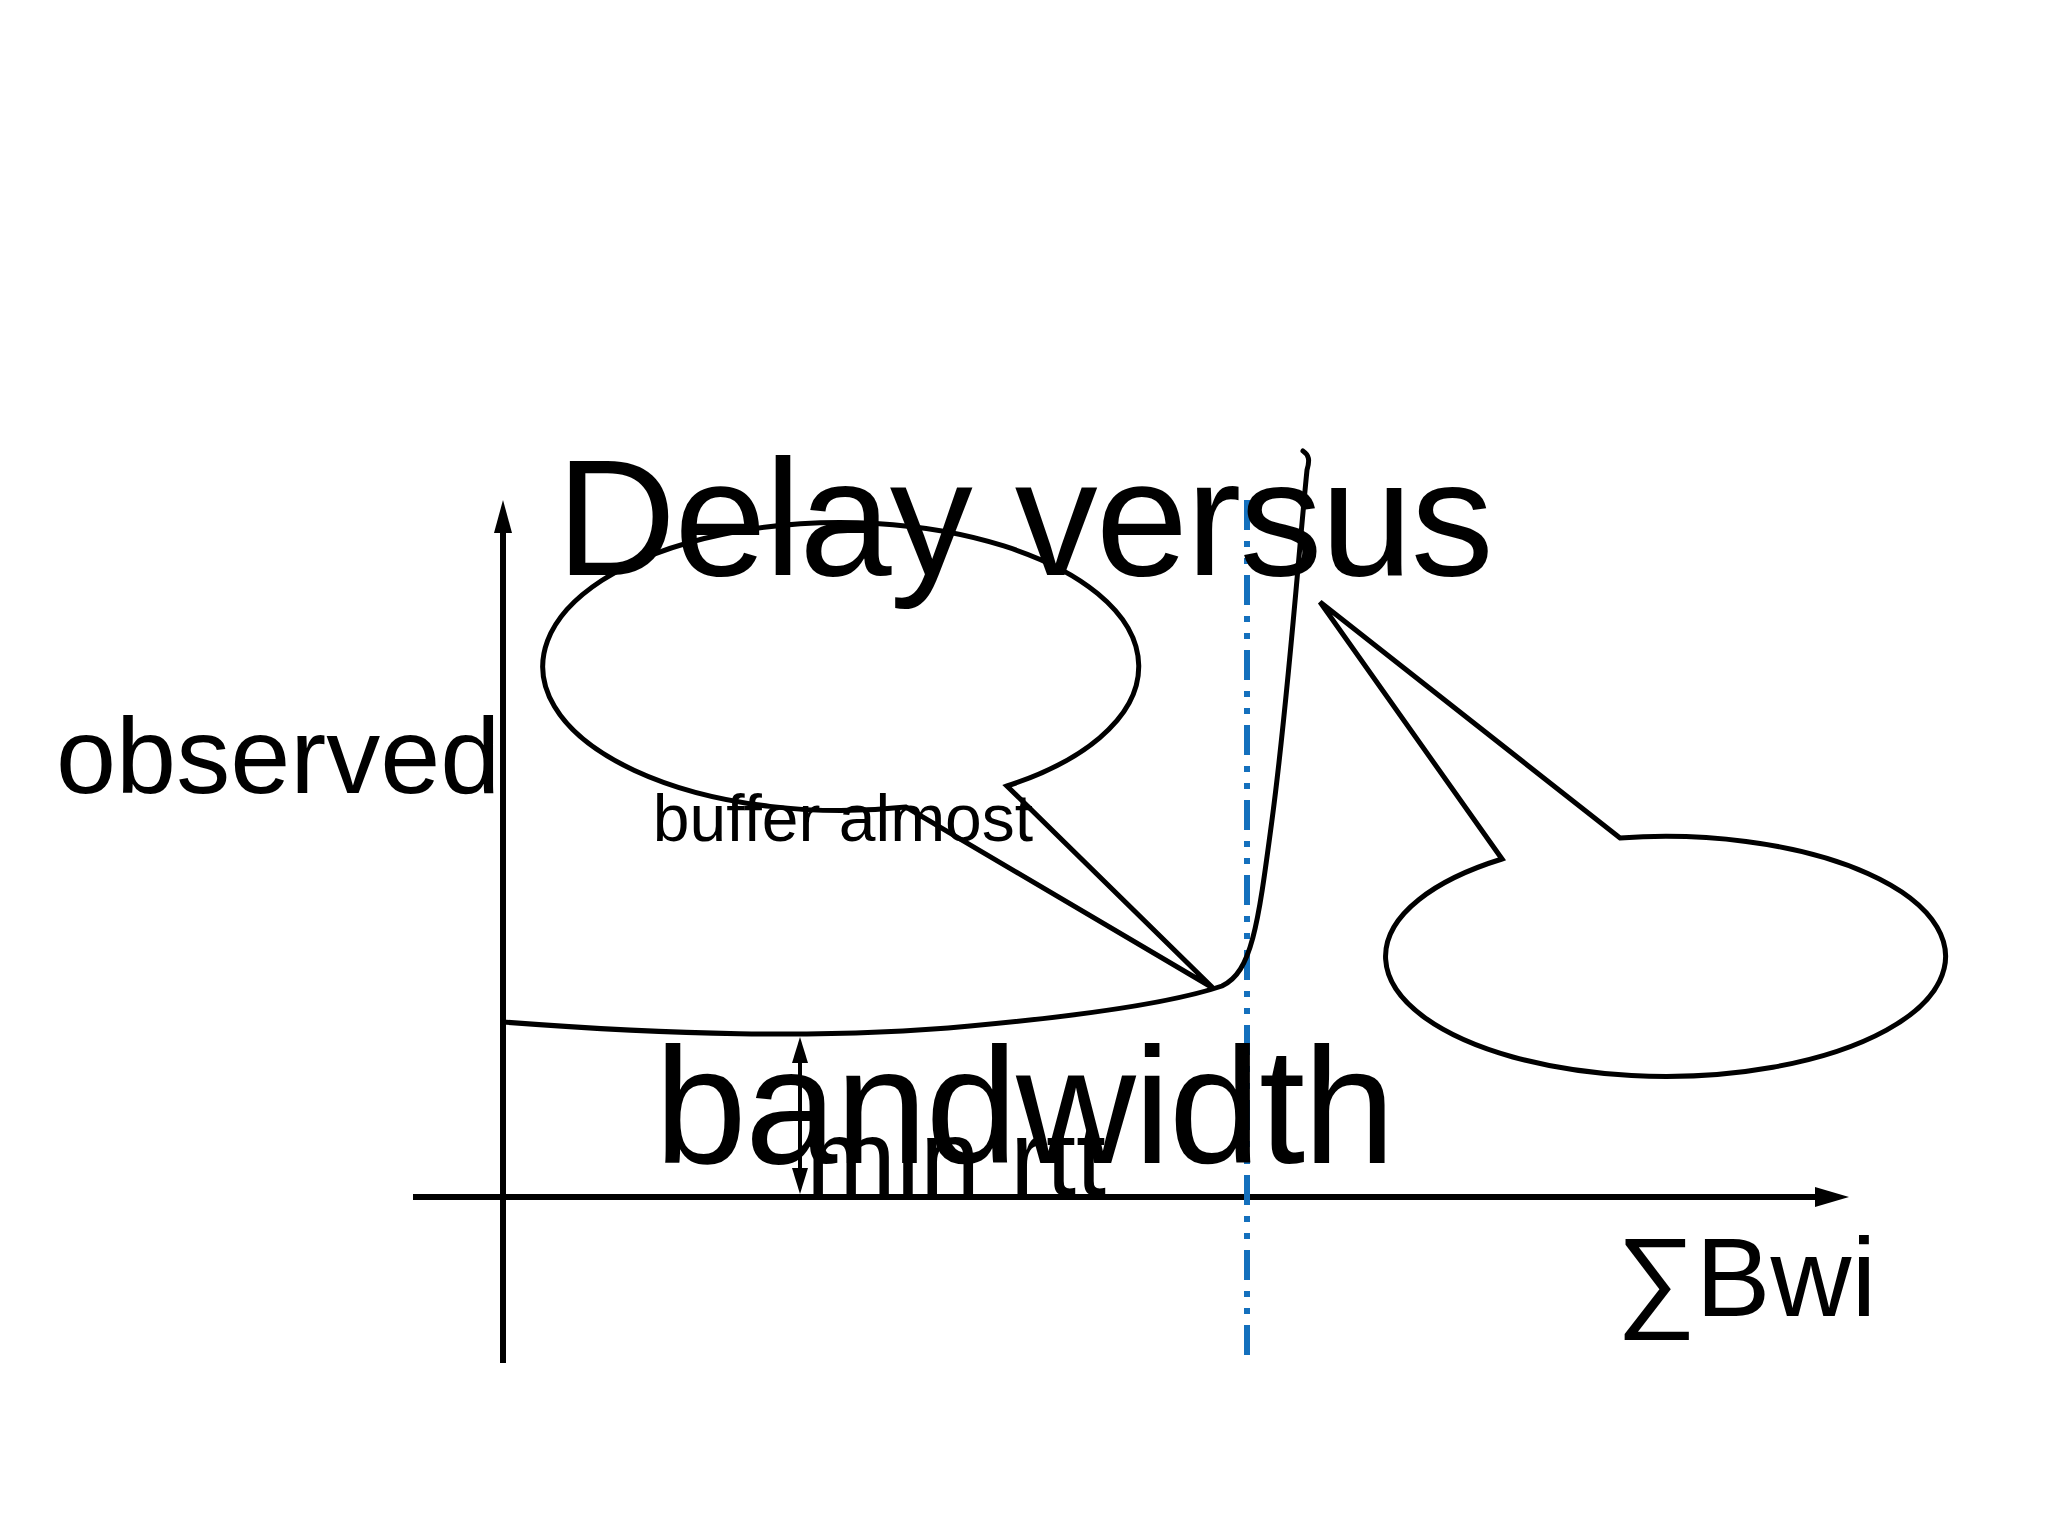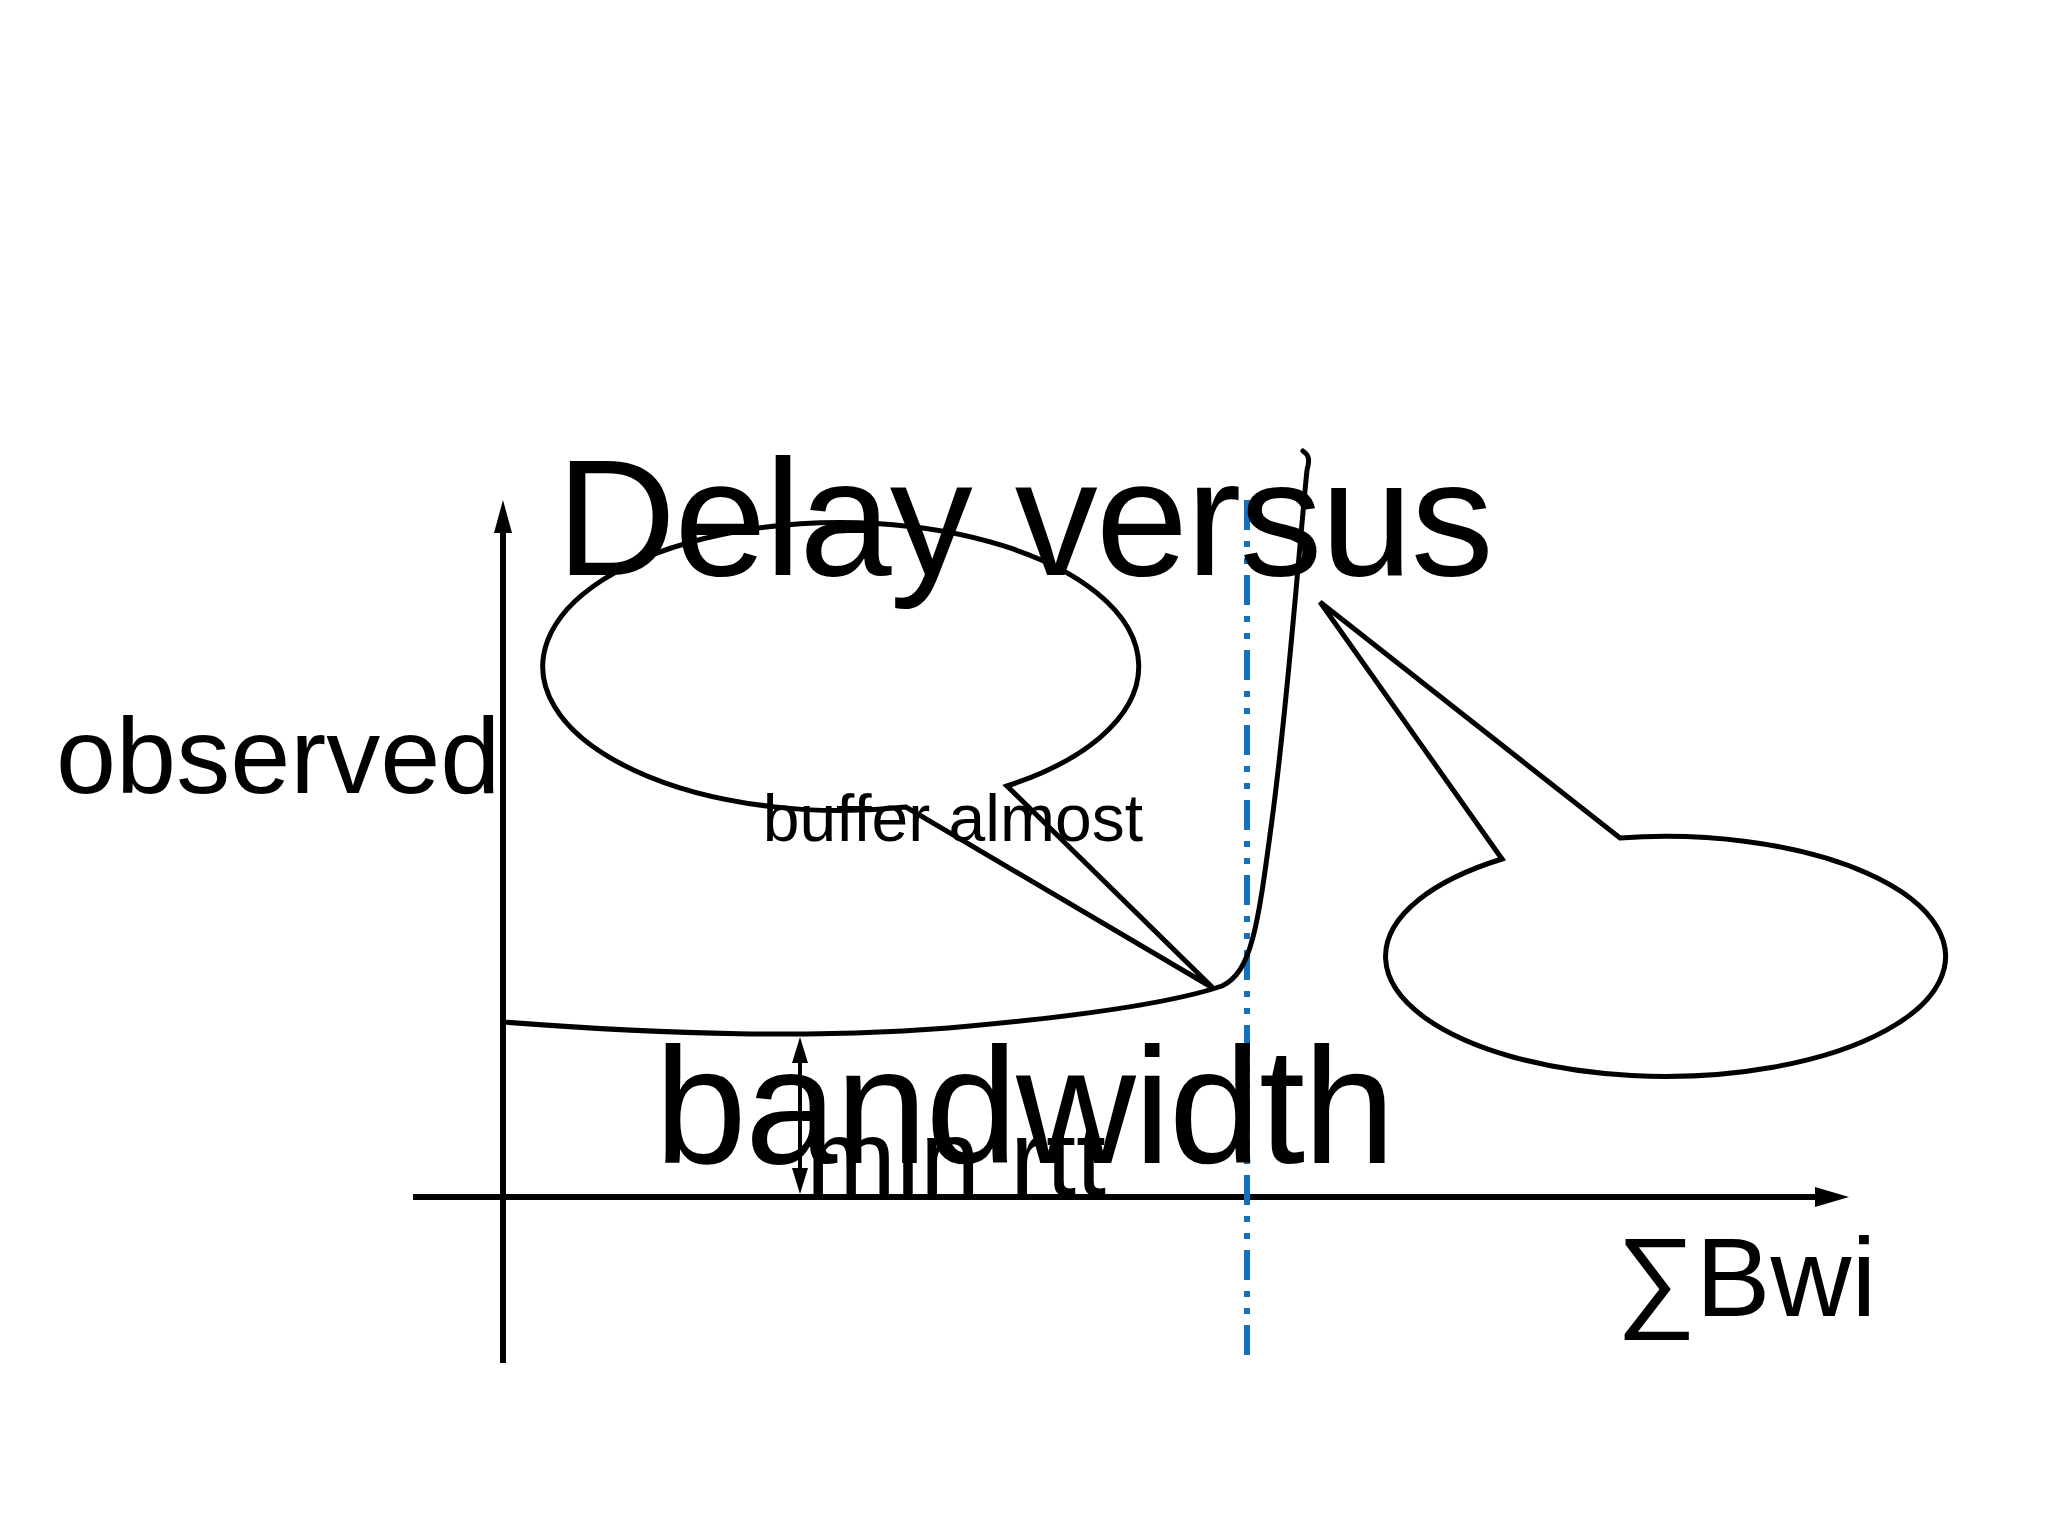--- a/index.html
+++ b/index.html
@@ -27,21 +27,21 @@
   .minrtt{
     left:806px;top:1104px;
     font-size:108px;line-height:108px;
   }
   .xlabel{
     left:1616px;top:1222px;
     font-size:112px;line-height:112px;
   }
   .bubble-left-text{
     left:543px;top:583px;width:600px;
-    text-align:right;
+    text-align:center;
     font-size:66px;line-height:94px;
   }
   .bubble-right-text{
     left:1420px;top:885px;width:500px;
     text-align:center;
     font-size:64px;line-height:78px;
   }
 </style>
 </head>
 <body>

